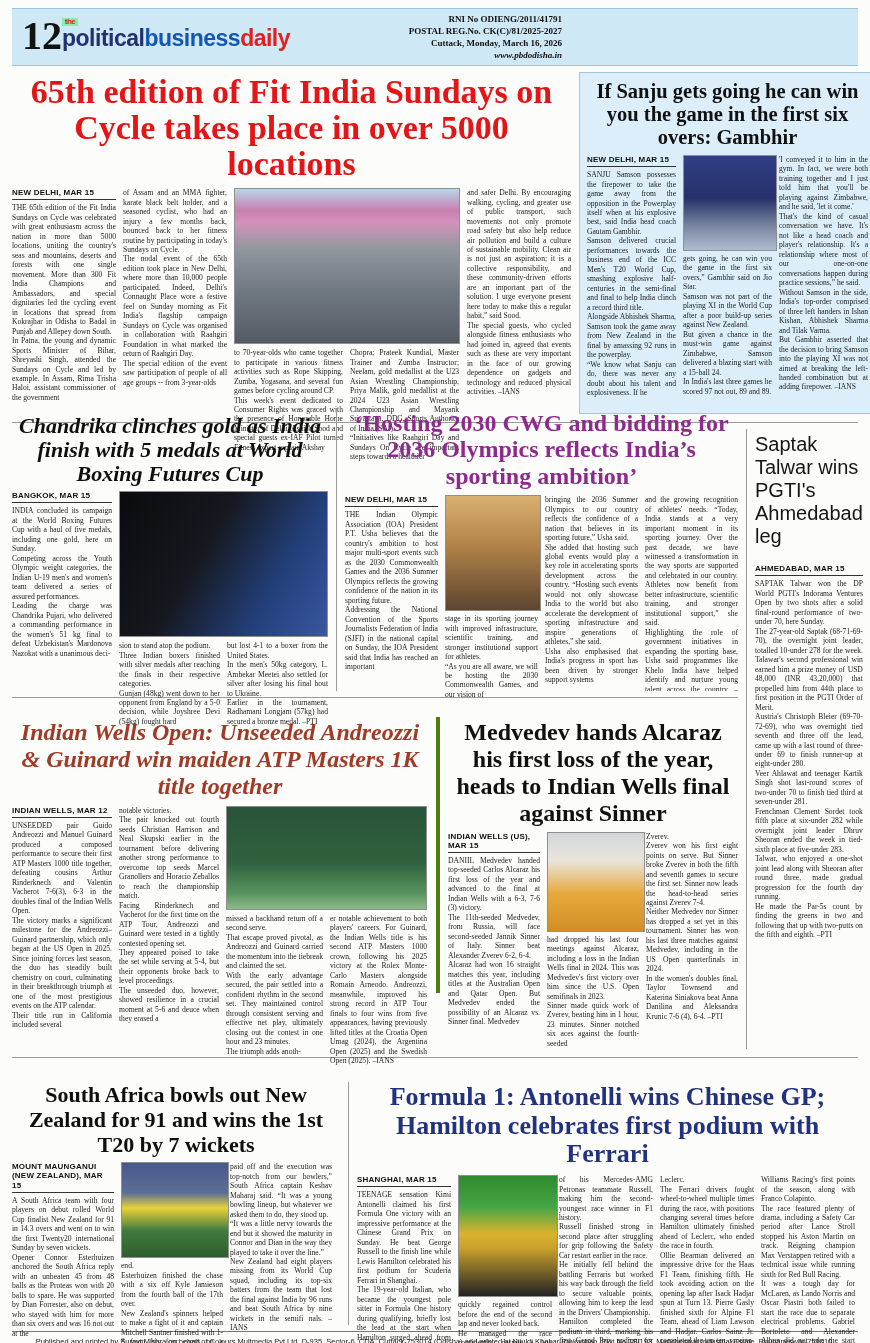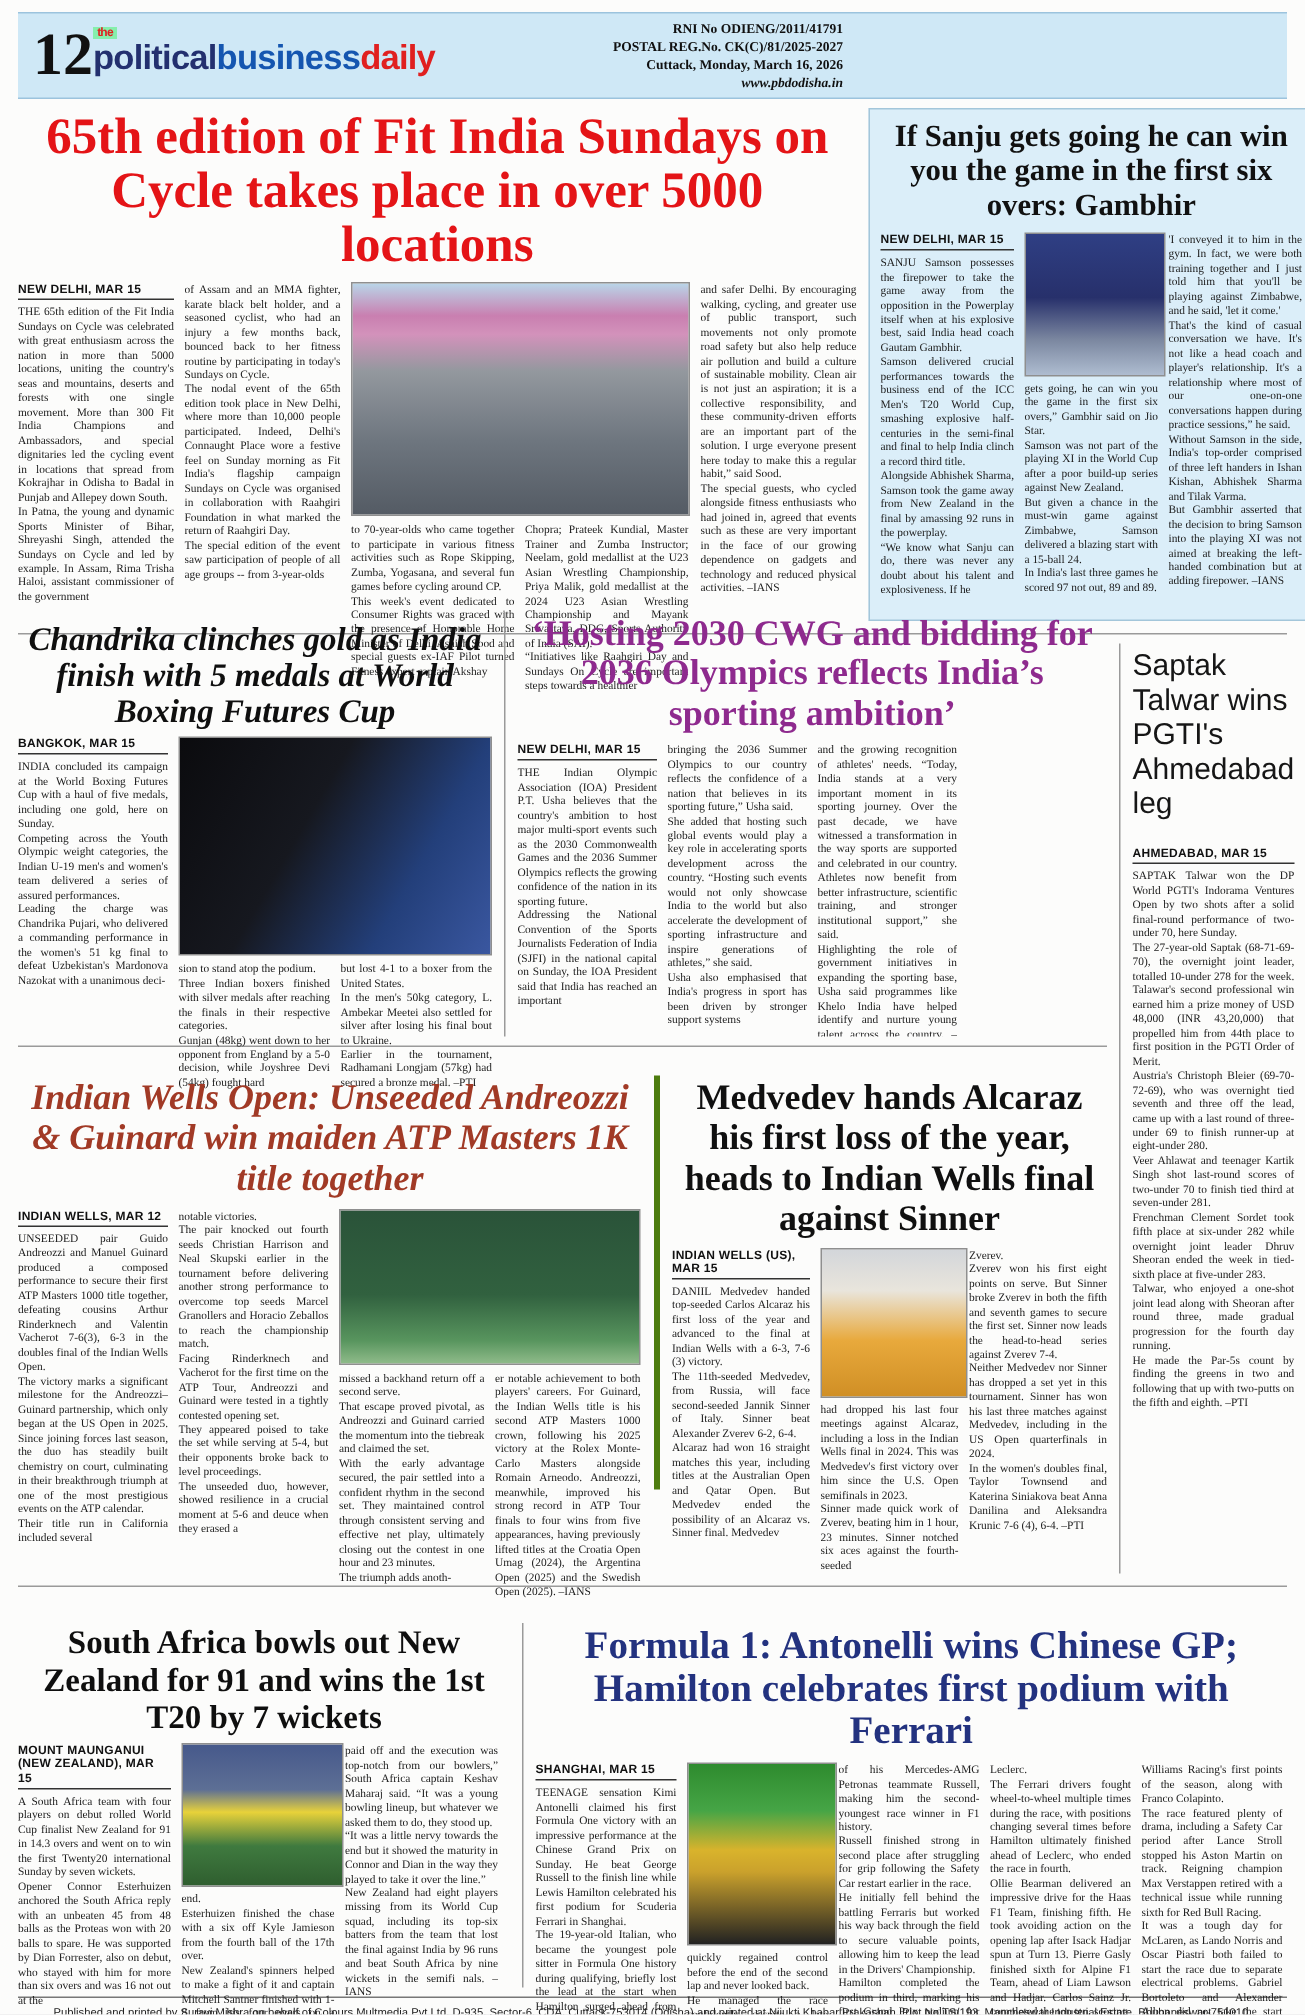--- a/index.html
+++ b/index.html
@@ -211,20 +211,25 @@
           </div>
         </article>
 
         <article class="cwg">
           <h2>‘Hosting 2030 CWG and bidding for 2036 Olympics reflects India’s sporting ambition’</h2>
           <div class="cols cwg-body">
             <div class="cwg-col">
               <div class="dateline">NEW DELHI, MAR 15</div>
               <div class="txt">THE Indian Olympic Association (IOA) President P.T. Usha believes that the country's ambition to host major multi-sport events such as the 2030 Commonwealth Games and the 2036 Summer Olympics reflects the growing confidence of the nation in its sporting future.
 Addressing the National Convention of the Sports Journalists Federation of India (SJFI) in the national capital on Sunday, the IOA President said that India has reached an important</div>
+            </div>
+            <div class="cwg-col">
+              <div class="photo cwg-photo"></div>
+              <div class="txt">stage in its sporting journey with improved infrastructure, scientific training, and stronger institutional support for athletes.
+“As you are all aware, we will be hosting the 2030 Commonwealth Games, and our vision of</div>
             </div>
             <div class="cwg-col txt">bringing the 2036 Summer Olympics to our country reflects the confidence of a nation that believes in its sporting future,” Usha said.
 She added that hosting such global events would play a key role in accelerating sports development across the country. “Hosting such events would not only showcase India to the world but also accelerate the development of sporting infrastructure and inspire generations of athletes,” she said.
 Usha also emphasised that India's progress in sport has been driven by stronger support systems</div>
             <div class="cwg-col txt">and the growing recognition of athletes' needs. “Today, India stands at a very important moment in its sporting journey. Over the past decade, we have witnessed a transformation in the way sports are supported and celebrated in our country. Athletes now benefit from better infrastructure, scientific training, and stronger institutional support,” she said.
 Highlighting the role of government initiatives in expanding the sporting base, Usha said programmes like Khelo India have helped identify and nurture young talent across the country. –IANS</div>
           </div>
         </article>
       </section>
 

